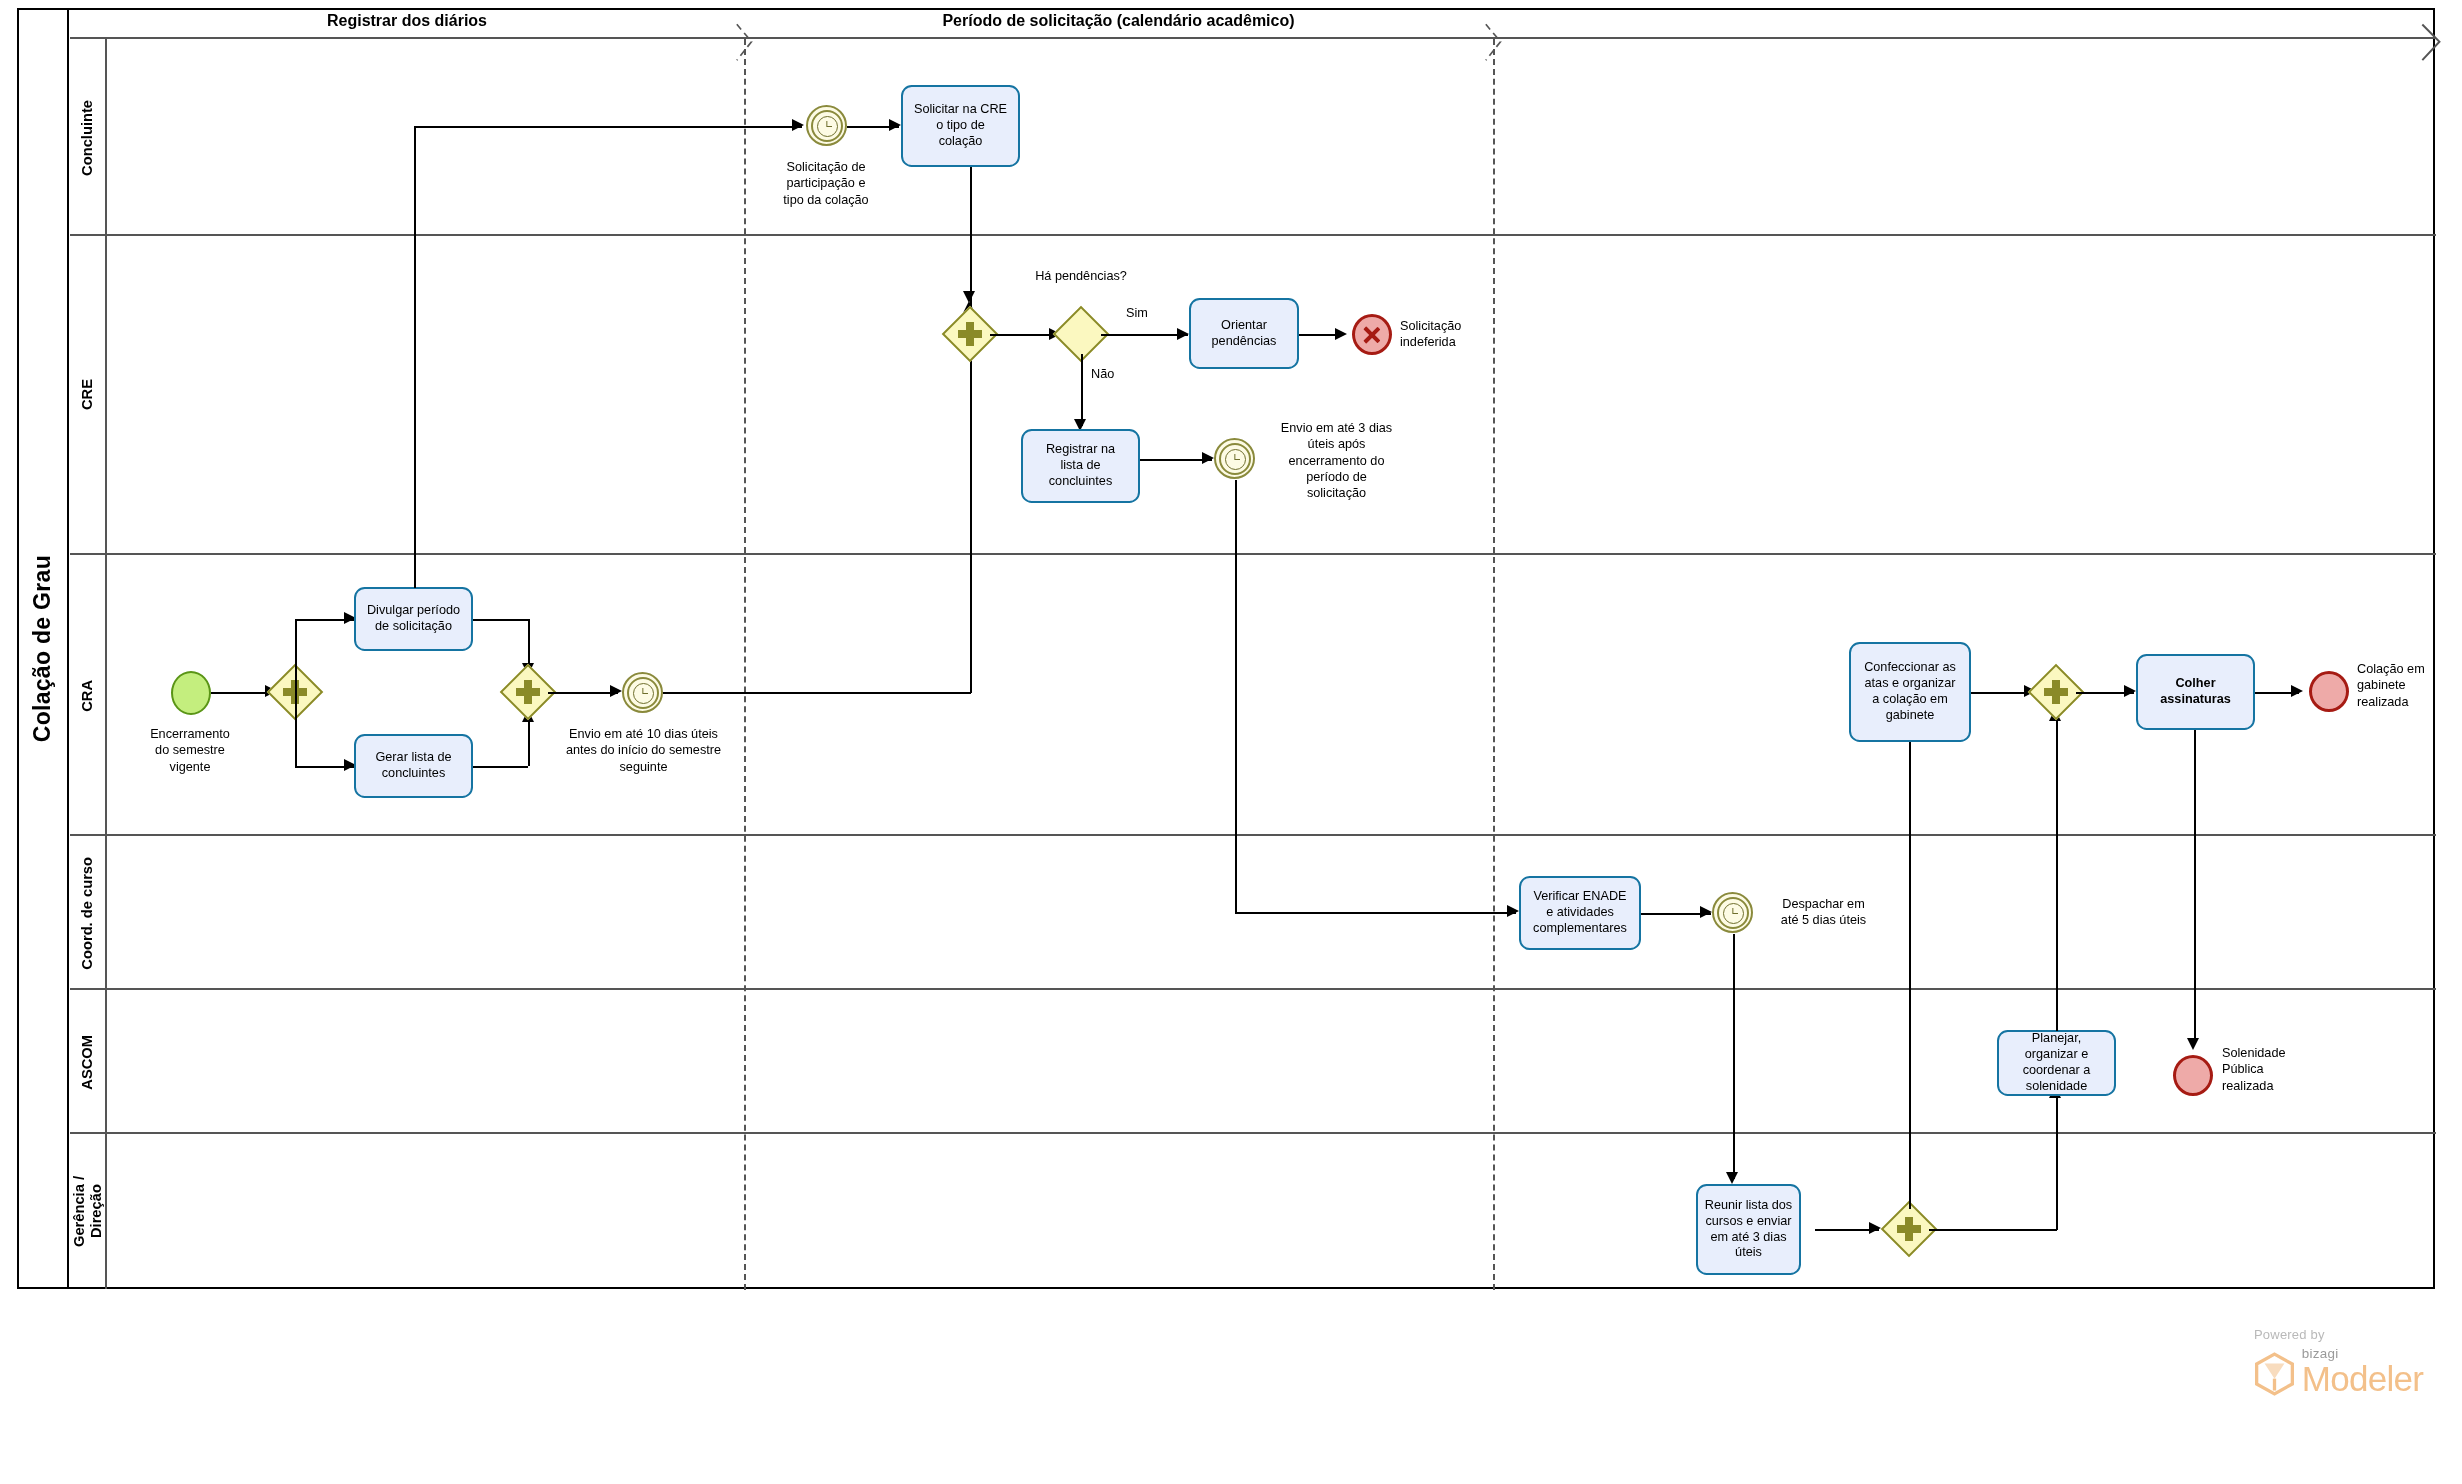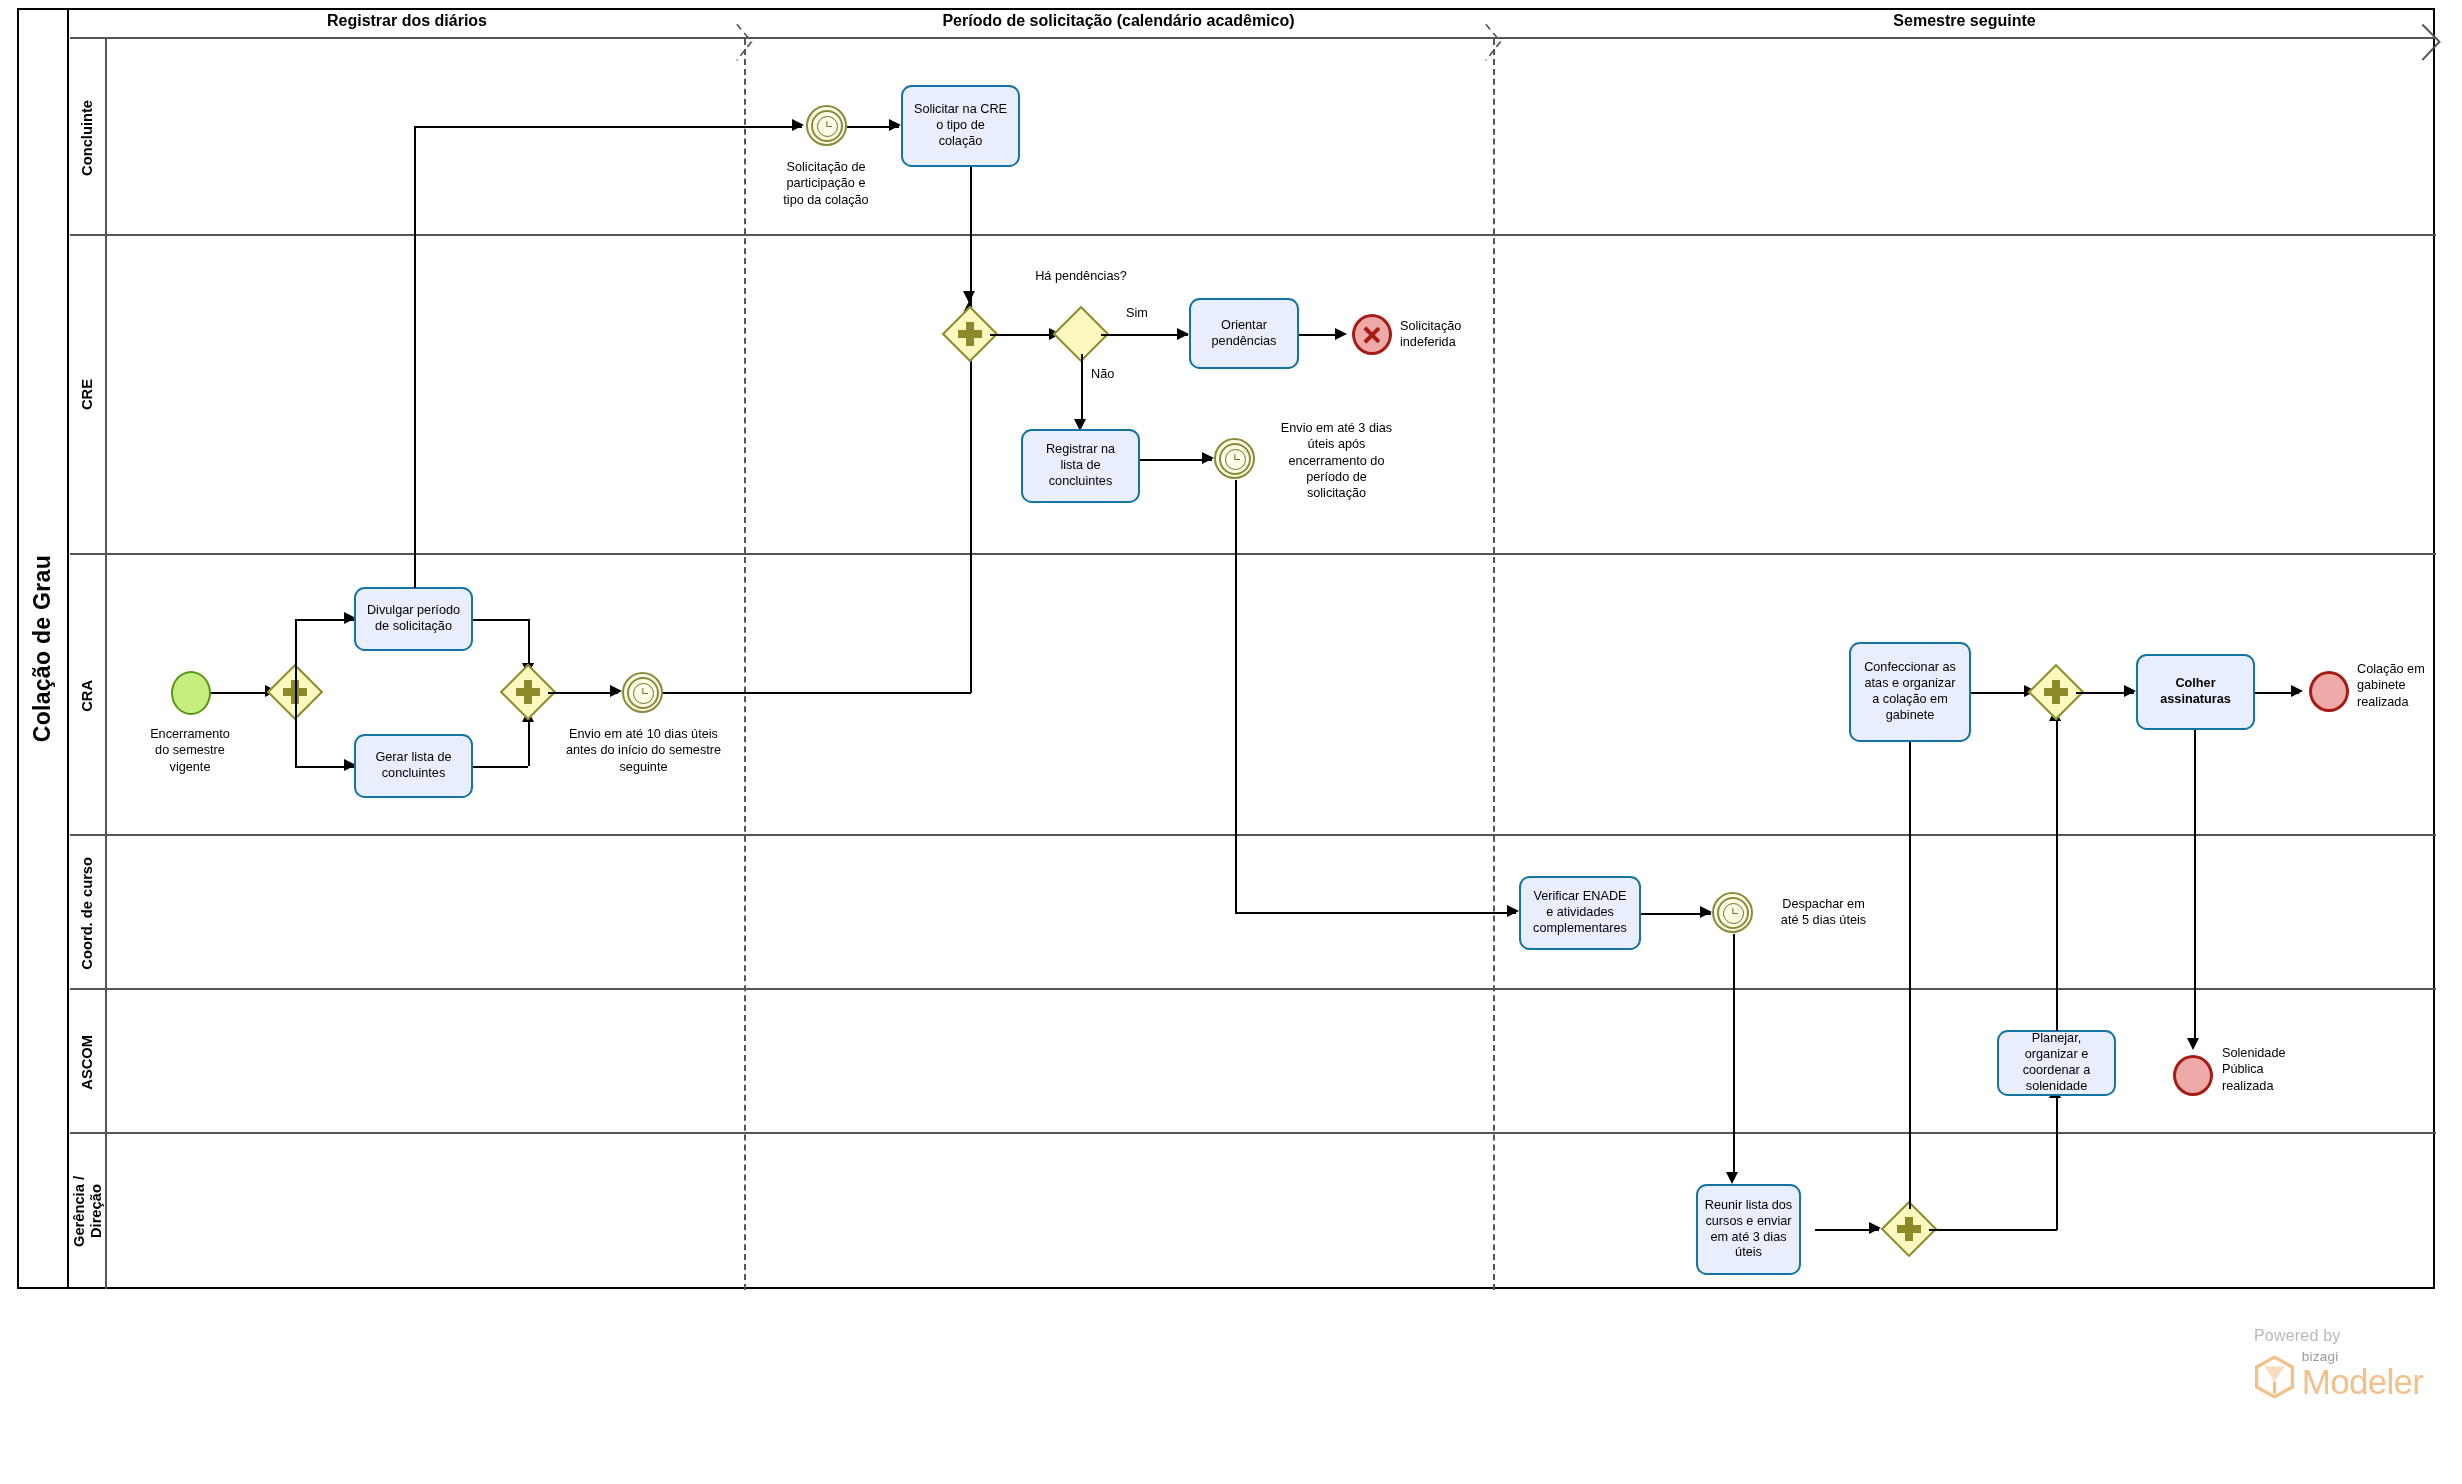--- a/index.html
+++ b/index.html
@@ -65,40 +65,39 @@
   
   .h-line{position:absolute;height:0;border-top:2px solid #000;}
   .v-line{position:absolute;width:0;border-left:2px solid #000;}
   .arw{position:absolute;width:0;height:0;}
   .arw-r{border-top:6.7px solid transparent;border-bottom:6.7px solid transparent;border-left:12px solid #000;}
   .arw-d{border-left:6.7px solid transparent;border-right:6.7px solid transparent;border-top:12px solid #000;}
   .arw-u{border-left:6.7px solid transparent;border-right:6.7px solid transparent;border-bottom:12px solid #000;}
 
   
   .wm{position:absolute;}
-  .wm-powered{font-size:16px;color:#b9b9b9;letter-spacing:0.2px;}
+  .wm-powered{font-size:13px;color:#b9b9b9;letter-spacing:0.2px;}
   .wm-brand{font-size:13.4px;color:#9a9a9a;letter-spacing:0.3px;}
   .wm-modeler{font-size:35px;color:#f3c08a;line-height:1;letter-spacing:-0.7px;}
 </style>
 </head>
 <body>
 
 <div id="canvas">
 
   <div class="pool" style="left:17.4px;top:8px;width:2418px;height:1281px;"></div>
 
   <div class="pool-title" style="left:17.4px;top:8px;width:52px;height:1281px;">
     <span>Colação de Grau</span>
   </div>
 
   <div class="phase-band" style="left:70px;top:8px;width:2366px;height:31px;"></div>
 
   <div class="phase-label" style="left:70px;width:674px;top:12px;">Registrar dos diários</div>
   <div class="phase-label" style="left:744px;width:749px;top:12px;">Período de solicitação (calendário acadêmico)</div>
-  <div class="phase-label" style="left:1493px;width:943px;top:12px;">Semestre seguinte</div>
 
   <div class="phase-sep" style="left:744px;top:39px;height:1251px;"></div>
   <div class="phase-sep" style="left:1493px;top:39px;height:1251px;"></div>
 
   <svg class="wm" style="left:734px;top:23px;" width="27" height="40" viewBox="0 0 40 60">
     <path d="M4,2 L26,28 L4,56" fill="none" stroke="#555" stroke-width="2.5" stroke-dasharray="10,7"></path>
   </svg>
   <svg class="wm" style="left:1483px;top:23px;" width="27" height="40" viewBox="0 0 40 60">
     <path d="M4,2 L26,28 L4,56" fill="none" stroke="#555" stroke-width="2.5" stroke-dasharray="10,7"></path>
   </svg>

